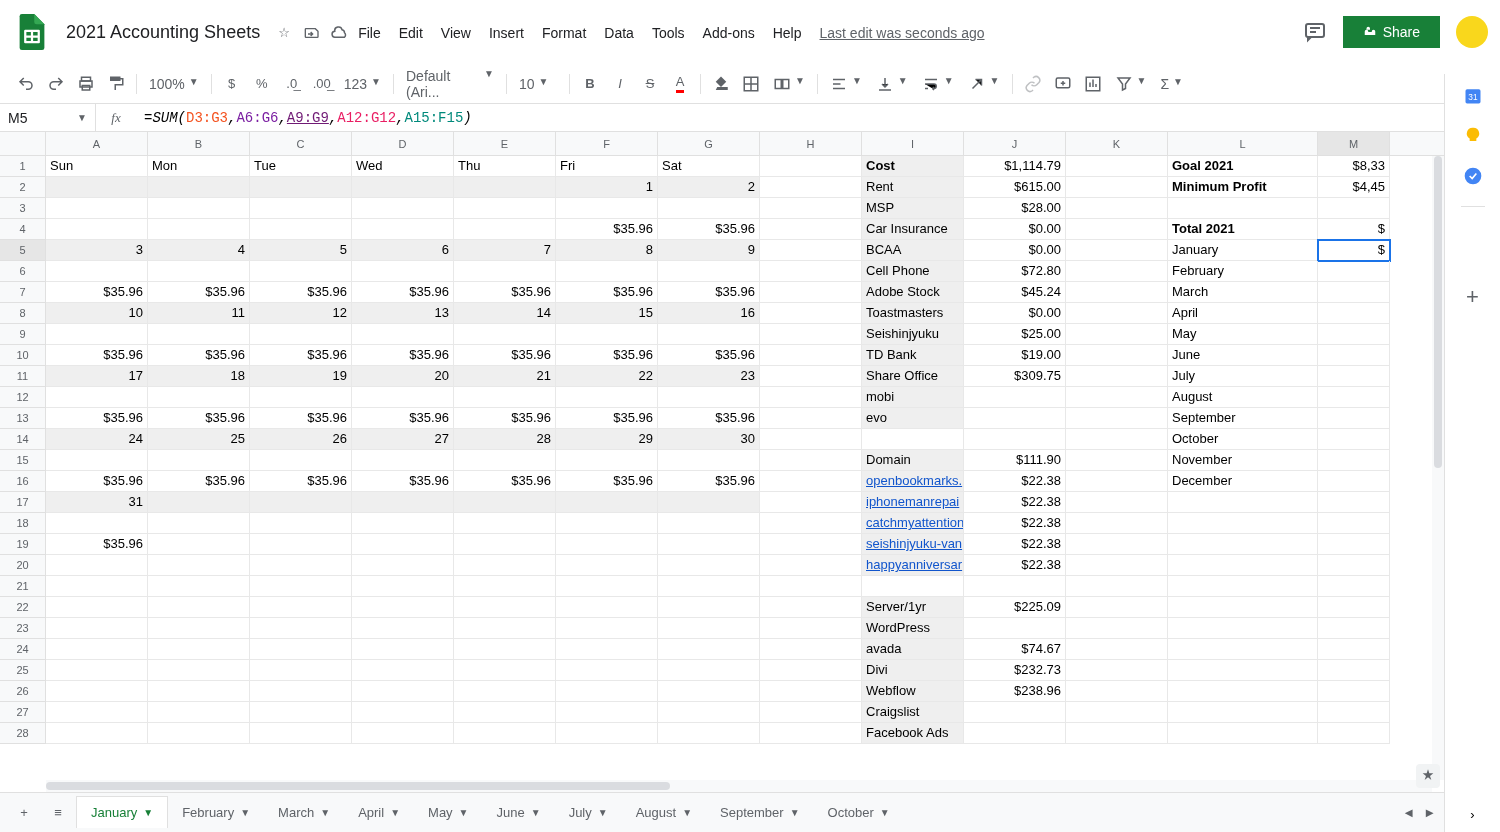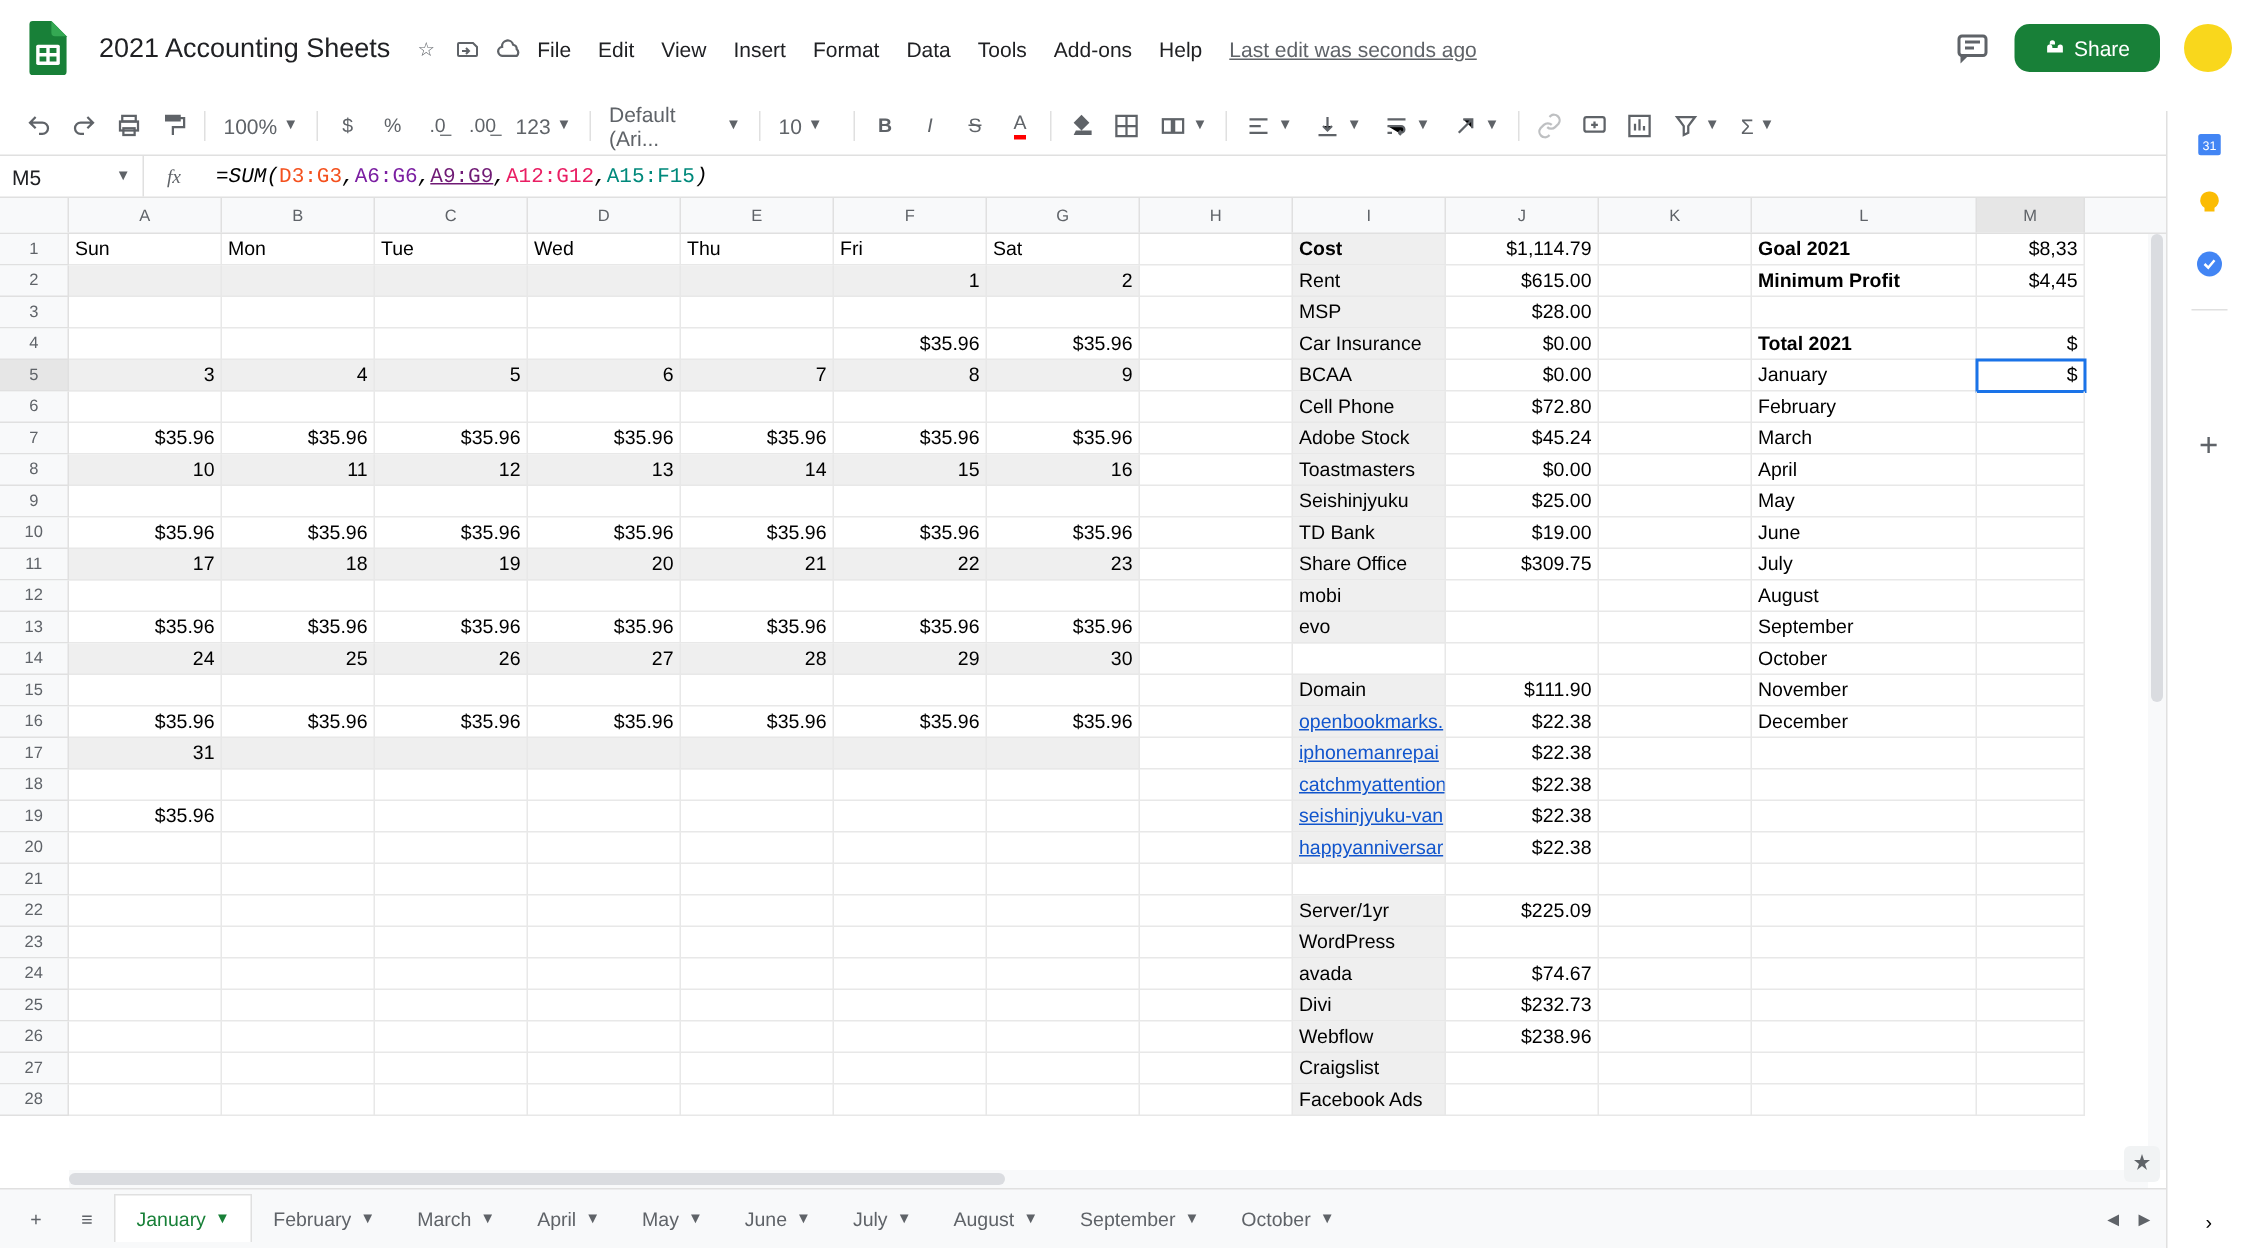--- a/index.html
+++ b/index.html
@@ -11,28 +11,28 @@
 .logo svg { width: 28px; height: 36px; }
 .title-area { flex: 1; display: flex; flex-direction: row; }
 .title-row { display: flex; align-items: center; gap: 8px; }
 .doc-title { font-size: 18px; color: #202124; padding: 2px 6px; }
 .title-icon { width: 20px; height: 20px; display:flex; align-items:center; justify-content:center; color:#5f6368; cursor:pointer; }
 .menu-bar { display: flex; gap: 2px; margin-top: 2px; }
 .menu-item { padding: 4px 8px; font-size: 14px; color: #202124; cursor: pointer; border-radius: 4px; text-align: center; }
 .last-edit { padding: 4px 8px; font-size: 14px; color: #5f6368; text-decoration: underline; cursor: pointer; text-align: right; }
 .header-right { display: flex; align-items: center; gap: 16px; }
 .chat-icon { width: 24px; height: 24px; color: #5f6368; cursor: pointer; }
-.share-btn { background: #188038; color: #fff; padding: 8px 20px; border-radius: 10px; font-size: 14px; font-weight: 500; display: flex; align-items: center; gap: 6px; cursor: pointer; }
+.share-btn { background: #188038; color: #fff; padding: 8px 20px; border-radius: 0; font-size: 14px; font-weight: 500; display: flex; align-items: center; gap: 6px; cursor: pointer; }
 .avatar { width: 32px; height: 32px; border-radius: 50%; background: #f9d71c; }
 
 
 .toolbar { display: flex; align-items: center; padding: 4px 12px; height: 40px; border-bottom: 1px solid #e0e0e0; gap: 2px; }
 .tb-btn { width: 28px; height: 28px; display: flex; align-items: center; justify-content: center; color: #5f6368; cursor: pointer; border-radius: 4px; }
 .tb-sep { width: 1px; height: 20px; background: #e0e0e0; margin: 0 4px; }
-.tb-dropdown { display: flex; align-items: center; padding: 4px 6px; color: #5f6368; cursor: pointer; font-size: 14px; gap: 4px; }
+.tb-dropdown { display: flex; align-items: flex-start; padding: 4px 6px; color: #5f6368; cursor: pointer; font-size: 14px; gap: 4px; }
 .tb-dropdown .arrow { font-size: 10px; }
 .collapse-btn { margin-left: auto; }
 
 
 .formula-row { display: flex; align-items: center; height: 28px; border-bottom: 1px solid #e0e0e0; }
 .name-box { width: 96px; padding: 0 8px; font-size: 14px; color: #202124; border-right: 1px solid #e0e0e0; display:flex; align-items:center; justify-content:space-between; height:100%; }
 .fx-icon { width: 40px; display: flex; align-items: center; justify-content: center; color: #5f6368; font-style: italic; font-family: serif; }
 .formula-input { flex: 1; padding: 0 8px; font-size: 14px; font-family: 'Courier New', monospace; }
 .formula-input .fn { color: #000; font-style: italic; }
 .formula-input .r1 { color: #f4511e; }

